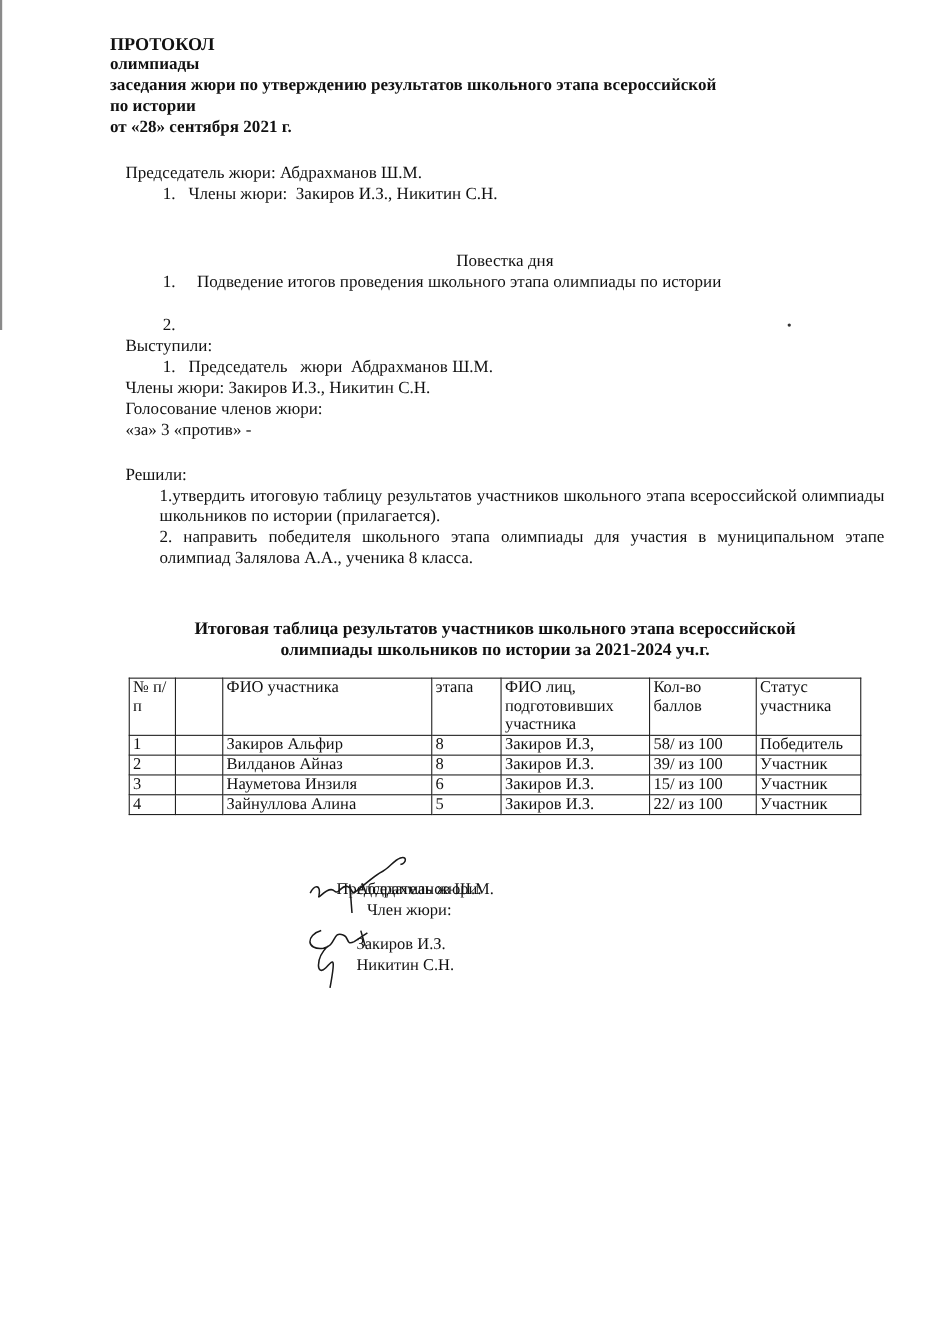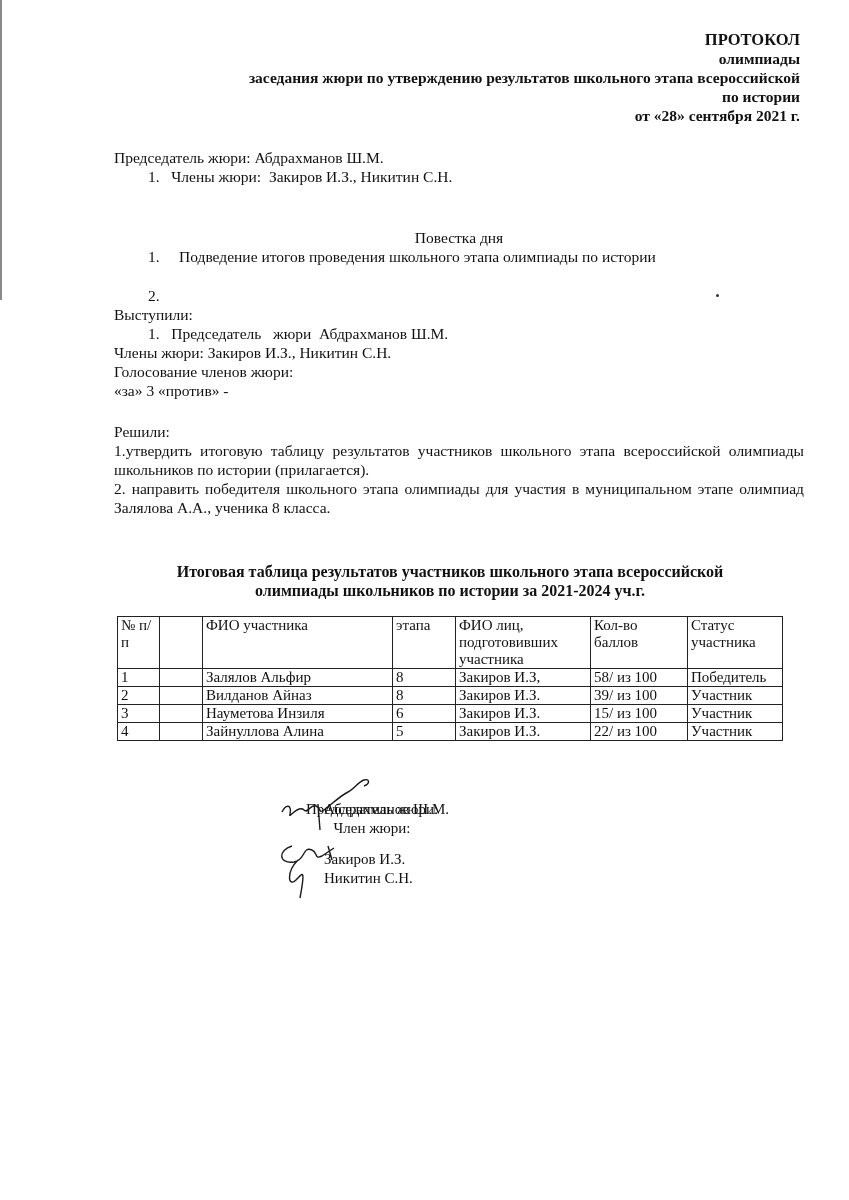--- a/index.html
+++ b/index.html
@@ -2,27 +2,27 @@
 <html><head>
   <meta charset="utf-8">
   <style>
     html, body { margin: 0; padding: 0; background: #ffffff; }
     body {
       width: 849px; height: 1200px; position: relative; overflow: hidden;
       font-family: "Liberation Serif", serif; color: #111111;
     }
     .scan-edge { position: absolute; left: 0; top: 0; width: 2px; height: 300px; background: #8a8a8a; }
     .page { position: absolute; left: 0; top: 0; width: 849px; }
-    .header { position: absolute; left: 100px; width: 700px; top: 30px; text-align: right; font-weight: bold; font-size: 15.5px; line-height: 19px; }
+    .header { position: absolute; left: 100px; width: 700px; top: 30px; text-align: left; font-weight: bold; font-size: 15.5px; line-height: 19px; }
     .header .title { font-size: 16.5px; }
     .body-text { position: absolute; left: 114px; width: 690px; font-size: 15.5px; line-height: 19px; }
     .line { white-space: pre; }
     .indent { padding-left: 34px; }
     .center { text-align: center; }
-    .justify { text-align: justify; white-space: normal; }
+    .justify { text-align: justify; white-space: normal; margin-left: 31px; }
     .blk-present { top: 148px; }
     .blk-agenda { top: 228px; }
     .blk-spoke { top: 286px; }
     .blk-decided { top: 422px; }
     .table-title { position: absolute; left: 100px; width: 700px; top: 562px; text-align: center; font-weight: bold; font-size: 16px; line-height: 19px; }
     table.results {
       position: absolute; left: 117px; top: 616px; border-collapse: collapse;
       font-size: 15px; line-height: 17px;
     }
     table.results td, table.results th {
@@ -99,21 +99,21 @@
         <th class="c-class">этапа</th>
         <th class="c-teacher">ФИО лиц, подготовивших участника</th>
         <th class="c-score">Кол-во баллов</th>
         <th class="c-status">Статус участника</th>
       </tr>
     </thead>
     <tbody>
       <tr>
         <td>1</td>
         <td></td>
-        <td>Залялов Альфир</td>
+        <td>Закиров Альфир</td>
         <td>8</td>
         <td>Закиров И.З,</td>
         <td>58/ из 100</td>
         <td>Победитель</td>
       </tr>
       <tr>
         <td>2</td>
         <td></td>
         <td>Вилданов Айназ</td>
         <td>8</td>

